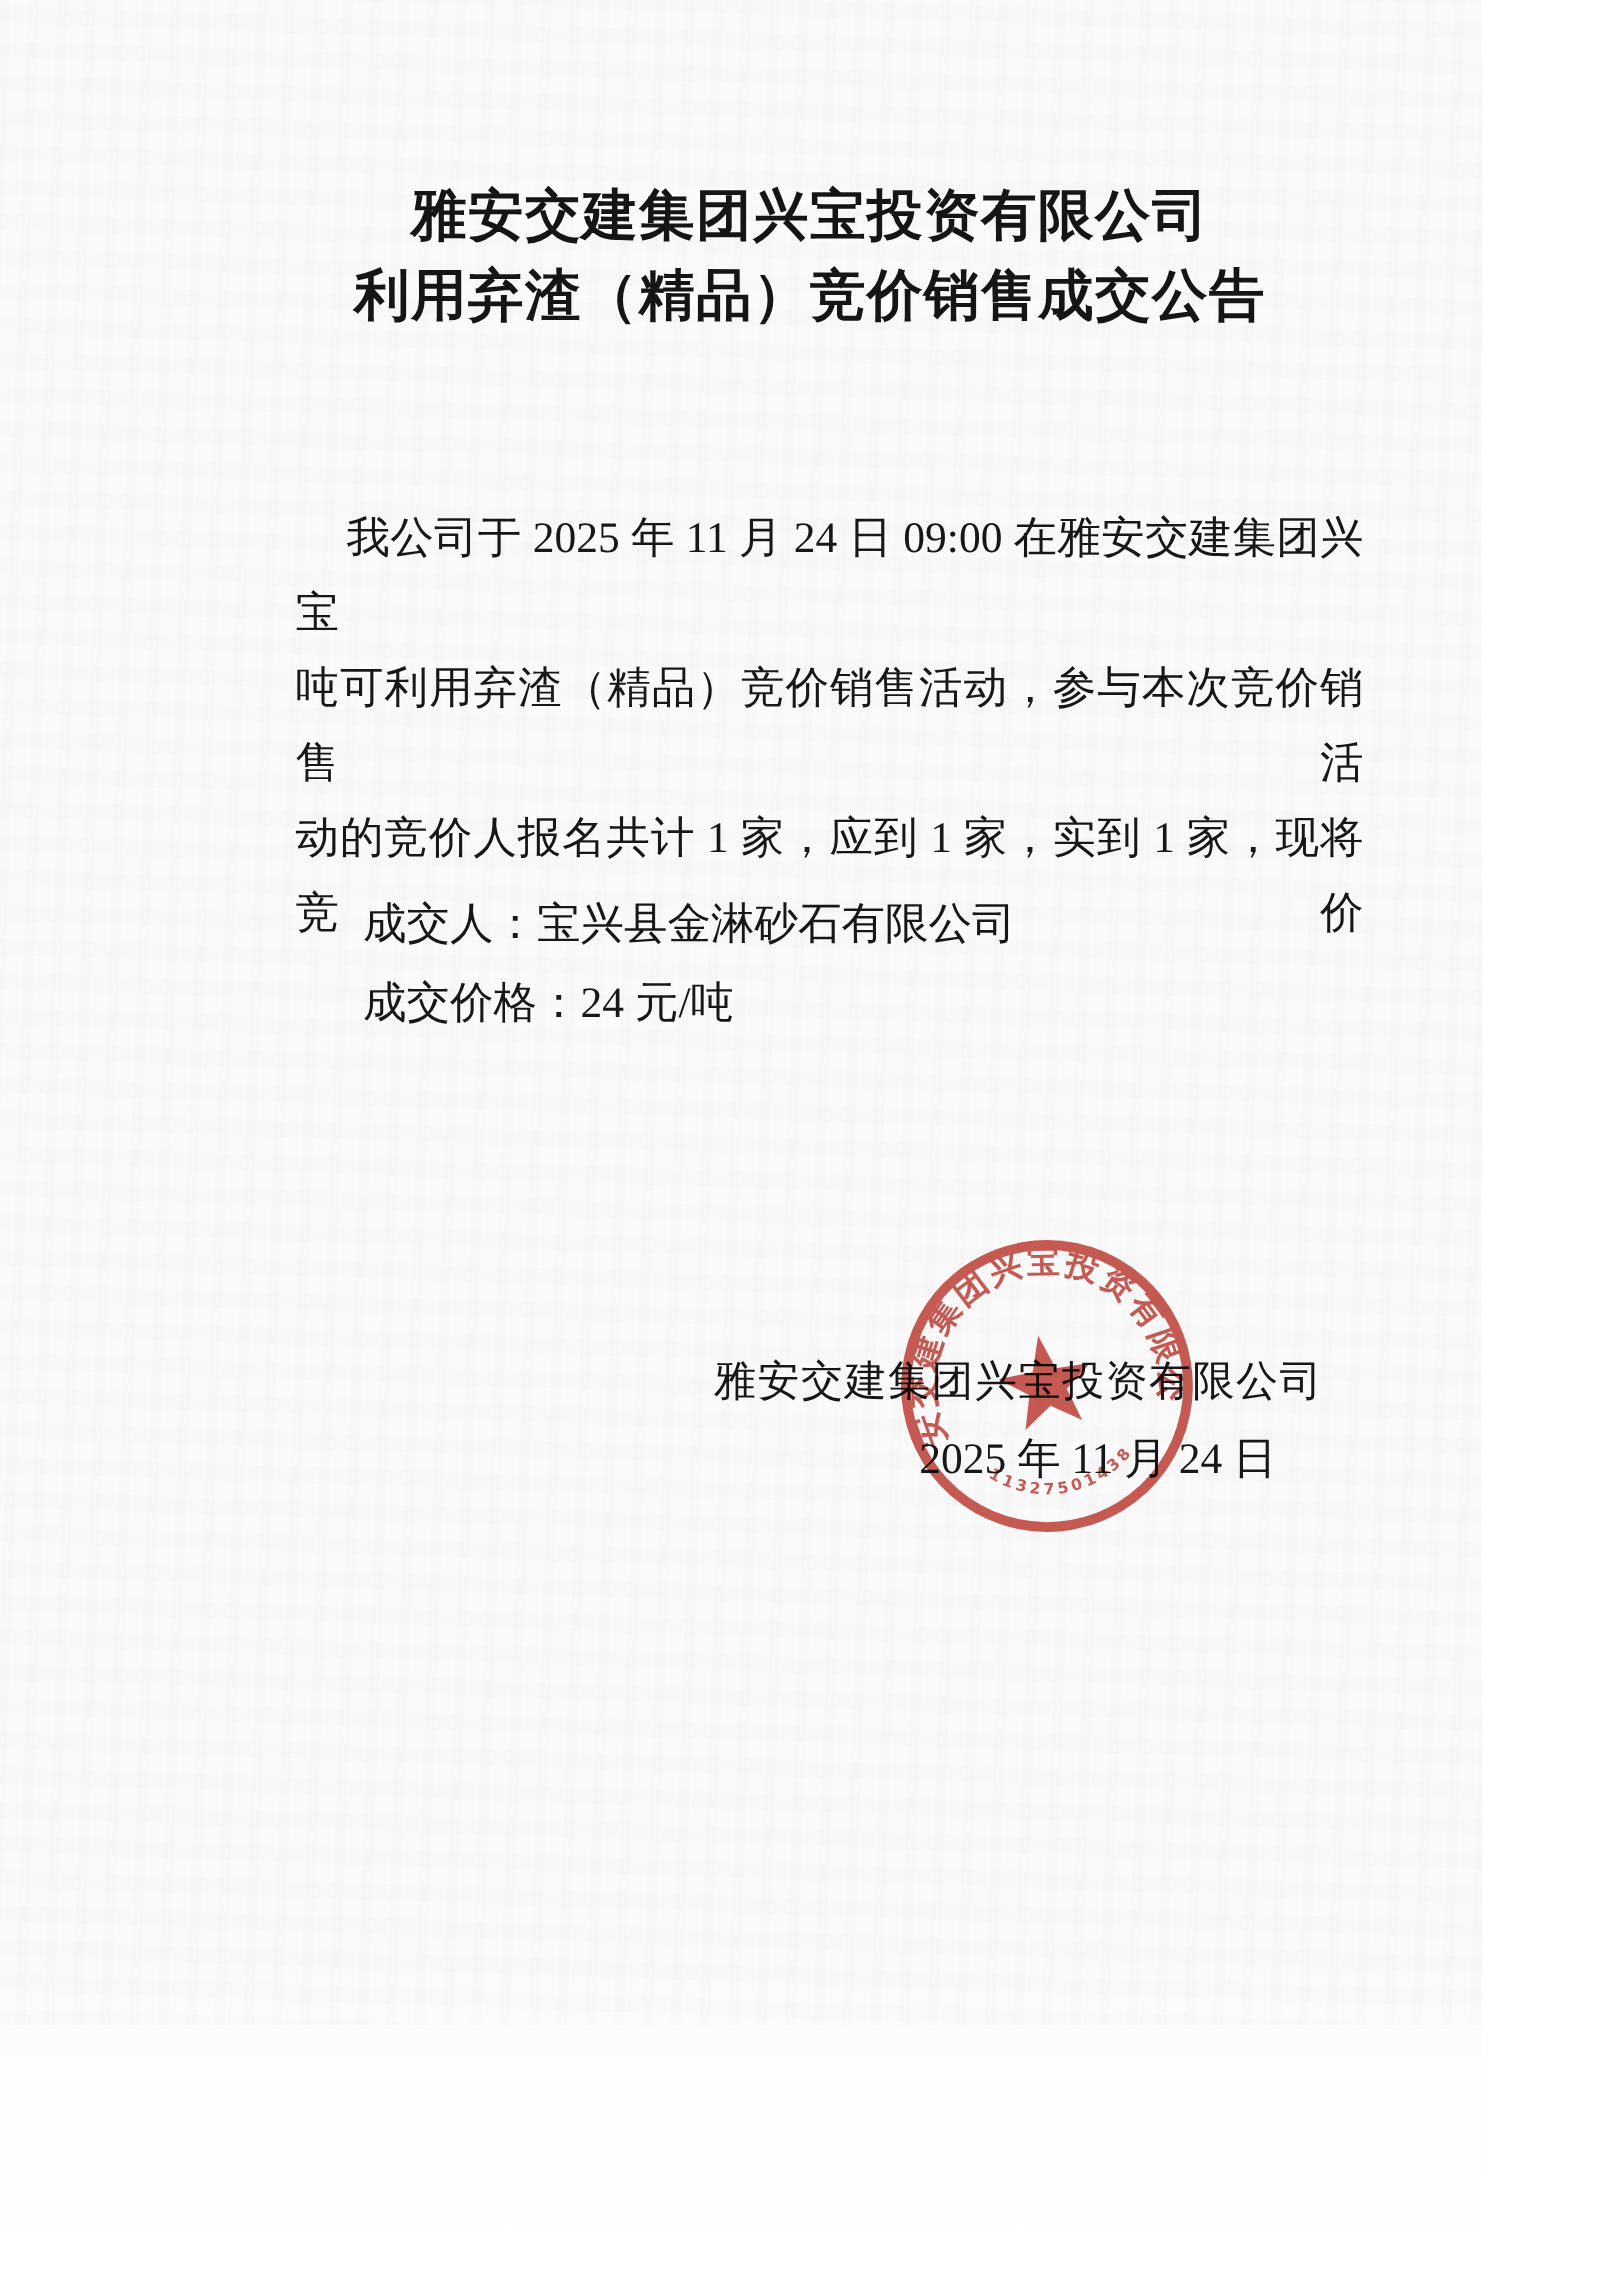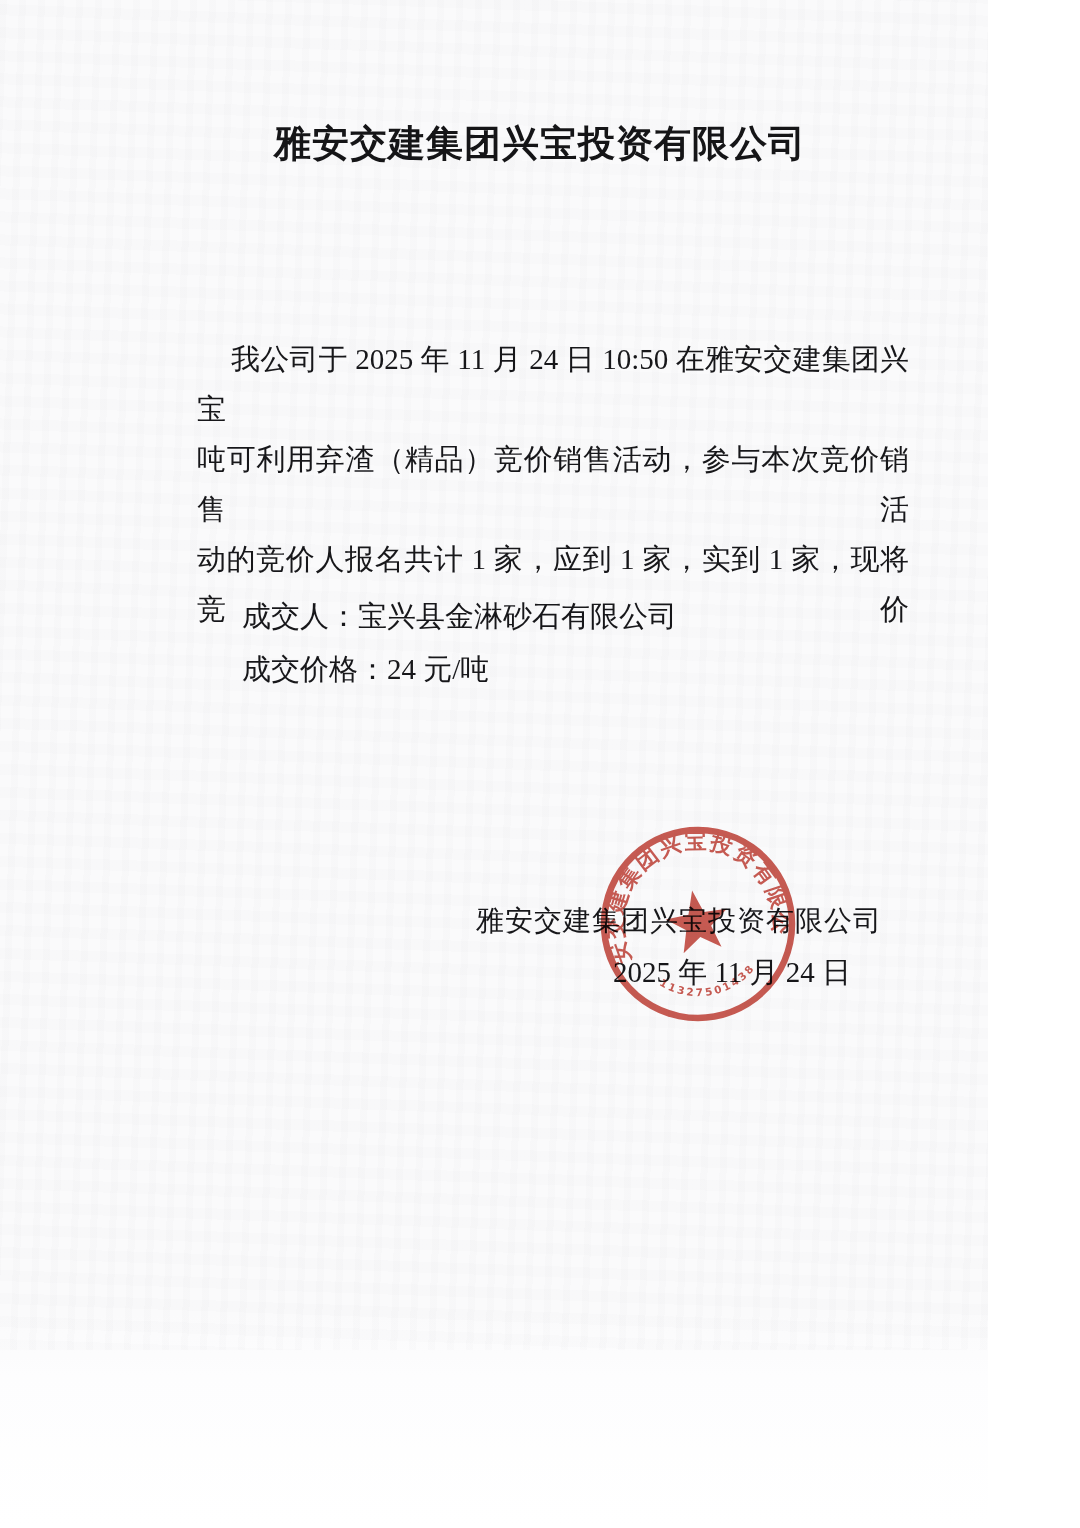--- a/index.html
+++ b/index.html
@@ -90,24 +90,25 @@
 </style>
 </head>
 <body>
 
 <div class="page">
 
   <div class="scan-texture"></div>
 
   <div class="title-block">
     <div>雅安交建集团兴宝投资有限公司</div>
+    <div>利用弃渣（精品）竞价销售成交公告</div>
   </div>
 
   <div class="body-block">
-    <div class="jline indent-first">我公司于 2025 年 11 月 24 日 10:50 在雅安交建集团兴宝</div>
+    <div class="jline indent-first">我公司于 2025 年 11 月 24 日 09:00 在雅安交建集团兴宝</div>
     <div class="jline">吨可利用弃渣（精品）竞价销售活动，参与本次竞价销售活</div>
     <div class="jline">动的竞价人报名共计 1 家，应到 1 家，实到 1 家，现将竞价</div>
   </div>
 
   <div class="details-block">
     <div class="detail-line">成交人：宝兴县金淋砂石有限公司</div>
     <div class="detail-line">成交价格：24 元/吨</div>
   </div>
 
   <div class="sig-company">雅安交建集团兴宝投资有限公司</div>

